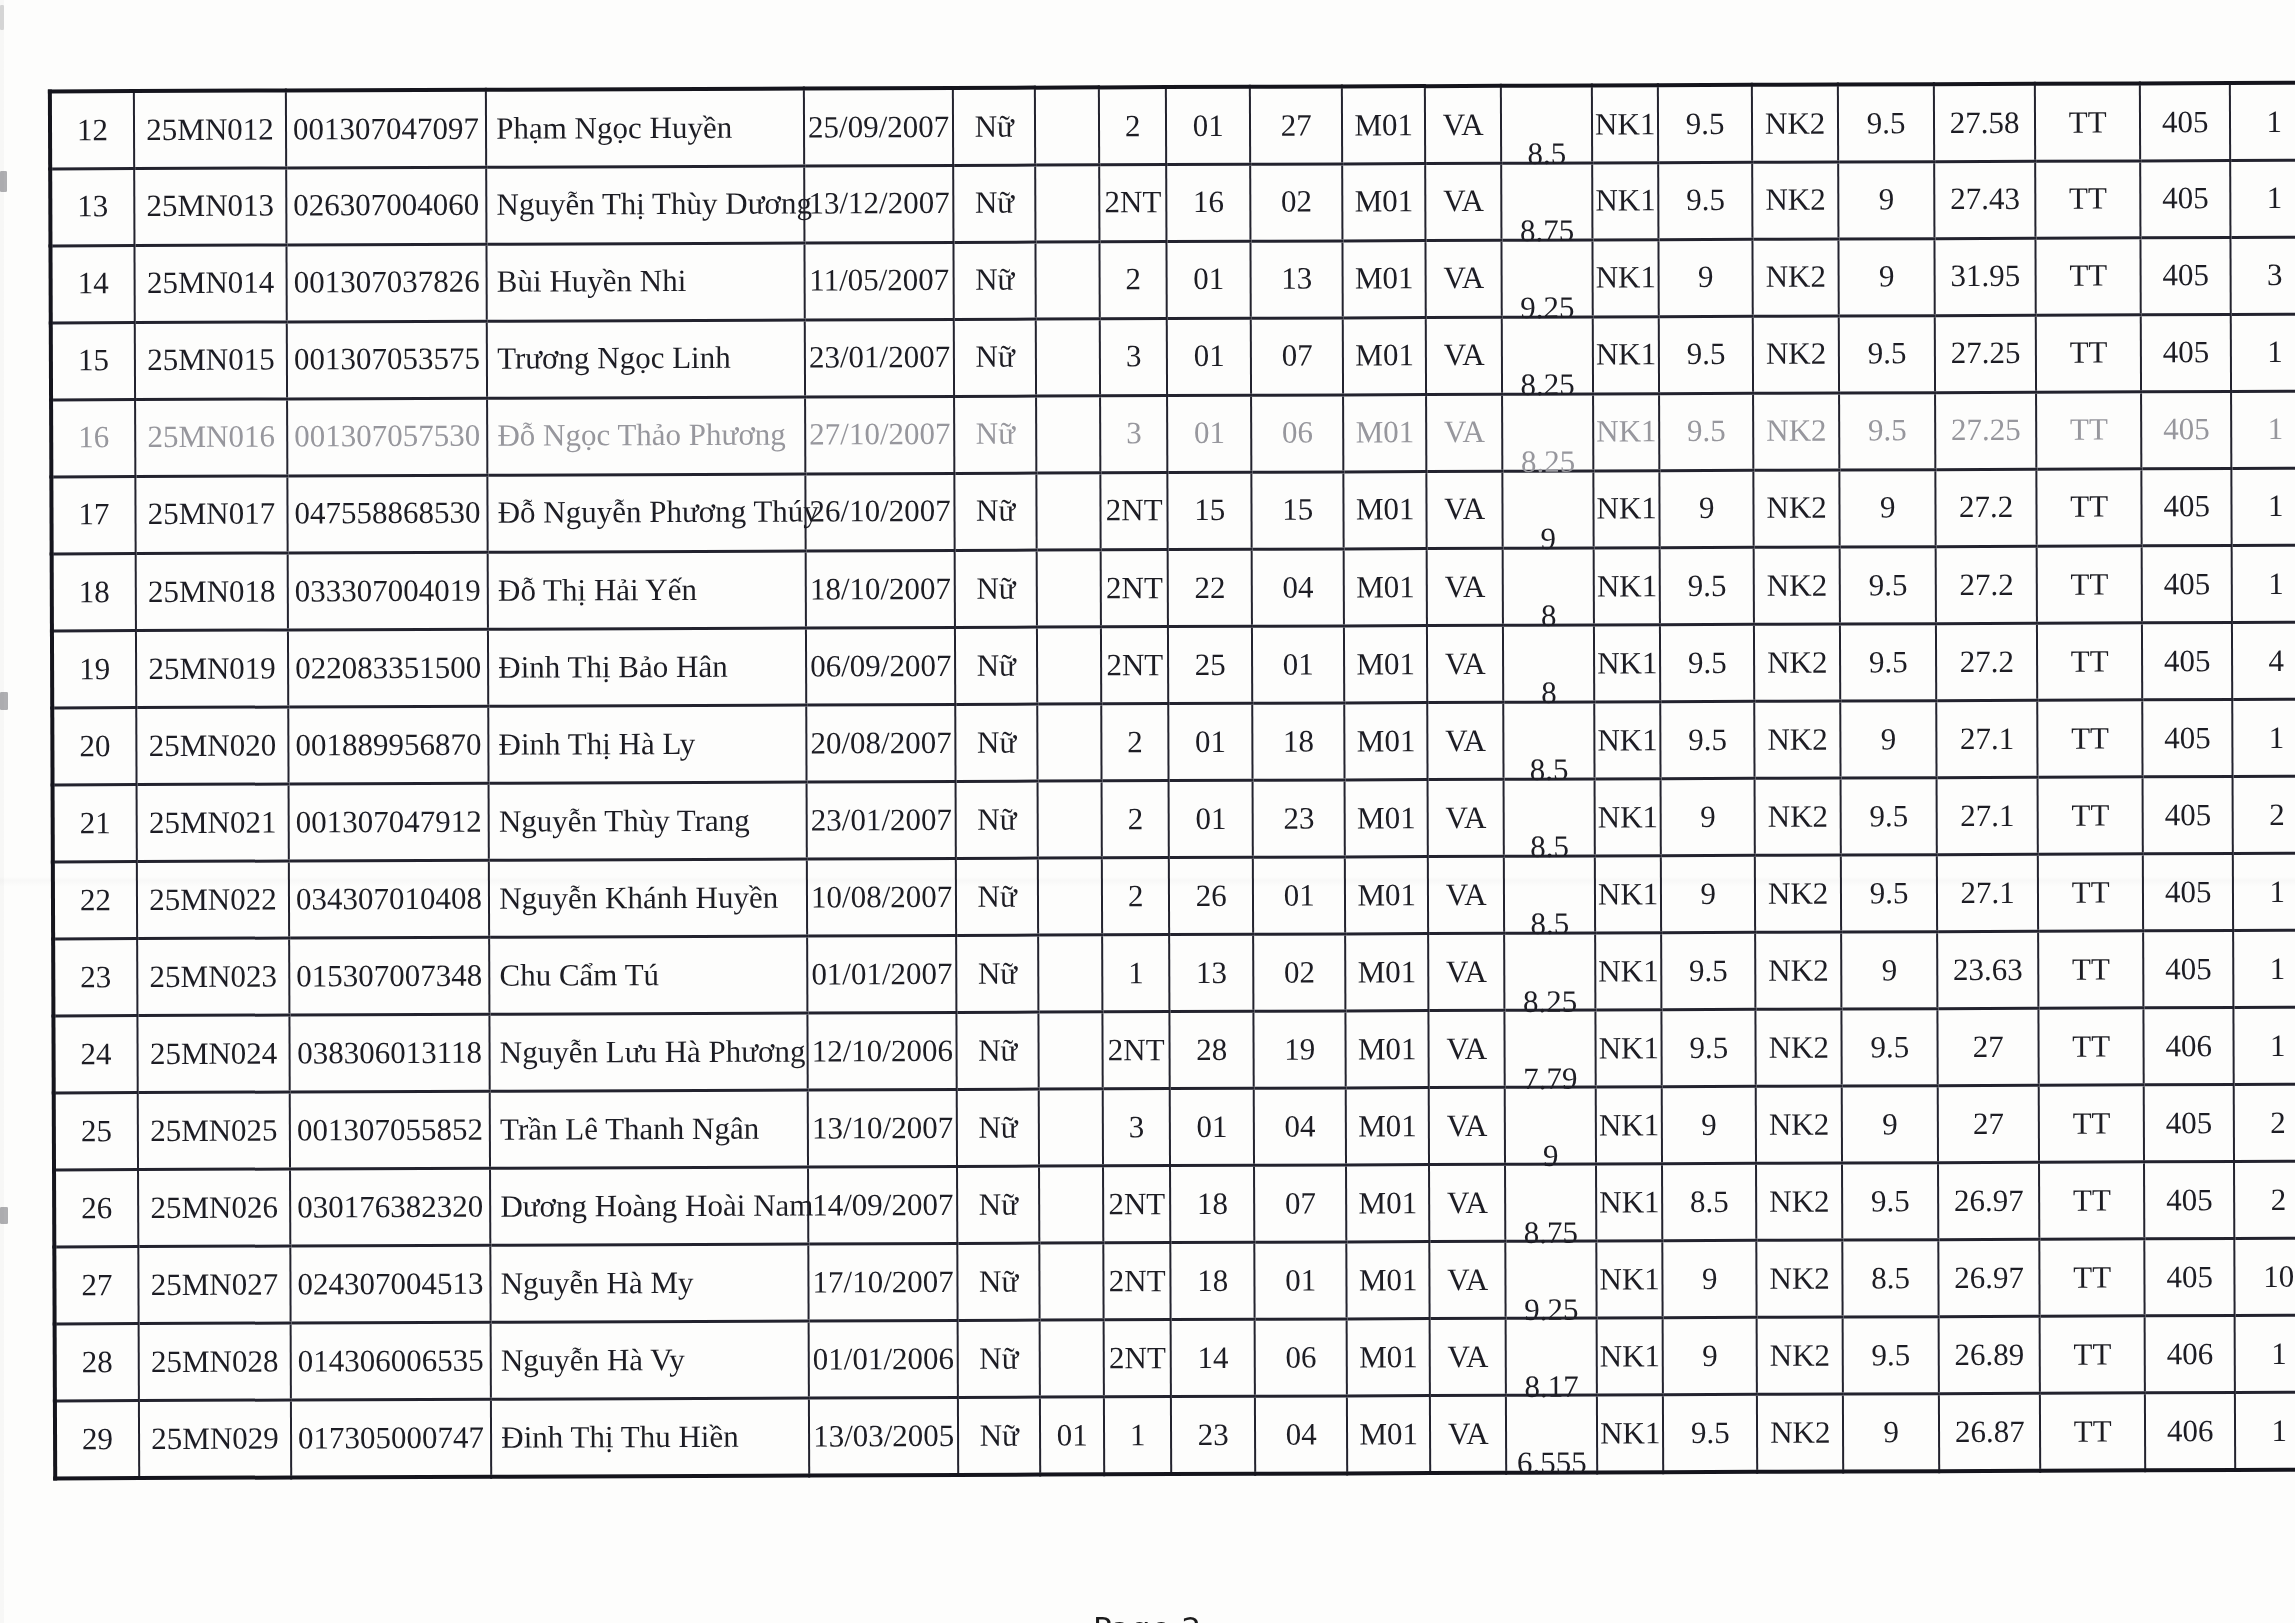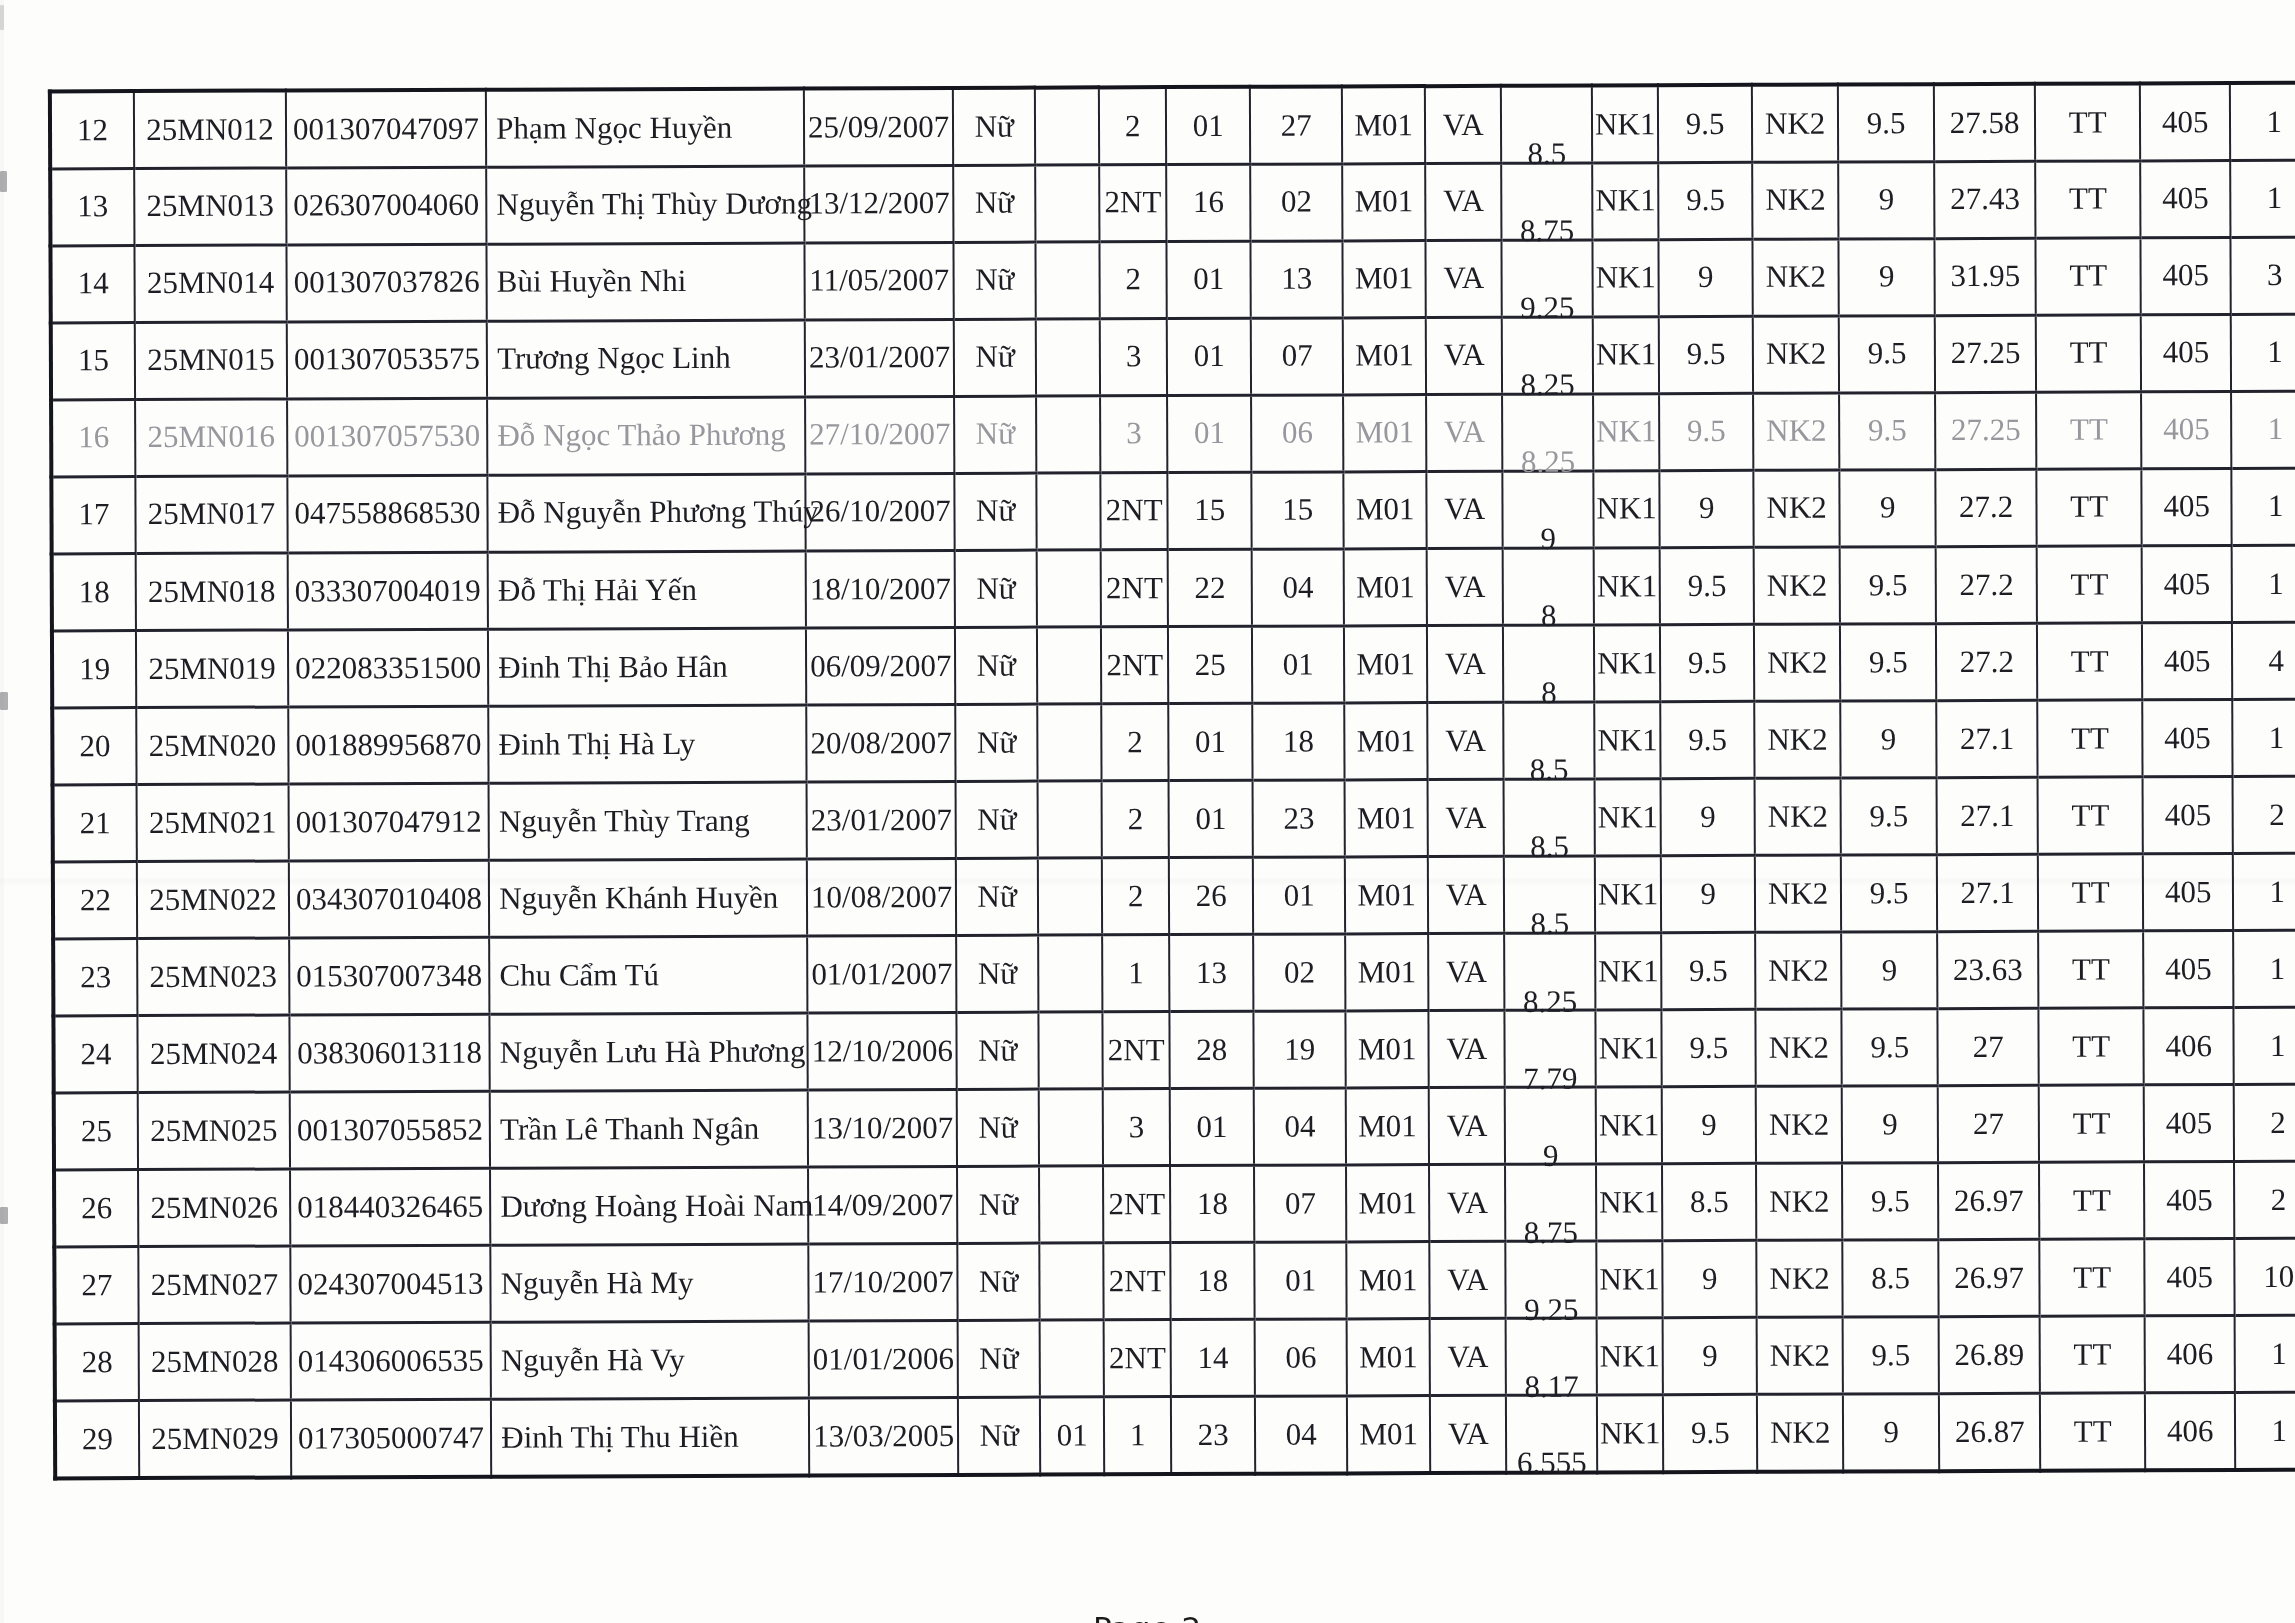--- a/index.html
+++ b/index.html
@@ -386,21 +386,21 @@
           <td class="col-nk2-label">NK2</td>
           <td class="col-nk2-score">9</td>
           <td class="col-total-score">27</td>
           <td class="col-status">TT</td>
           <td class="col-major-code">405</td>
           <td class="col-wish-order">2</td>
         </tr>
         <tr>
           <td class="col-stt">26</td>
           <td class="col-candidate-code">25MN026</td>
-          <td class="col-citizen-id">018440326465</td>
+          <td class="col-citizen-id">030176382320</td>
           <td class="col-full-name">Dương Hoàng Hoài Nam</td>
           <td class="col-date-of-birth">14/09/2007</td>
           <td class="col-gender">Nữ</td>
           <td class="col-priority-object"></td>
           <td class="col-priority-area">2NT</td>
           <td class="col-code-1">18</td>
           <td class="col-code-2">07</td>
           <td class="col-subject-group">M01</td>
           <td class="col-language">VA</td>
           <td class="col-bonus-score"><span class="drop">8.75</span></td>

